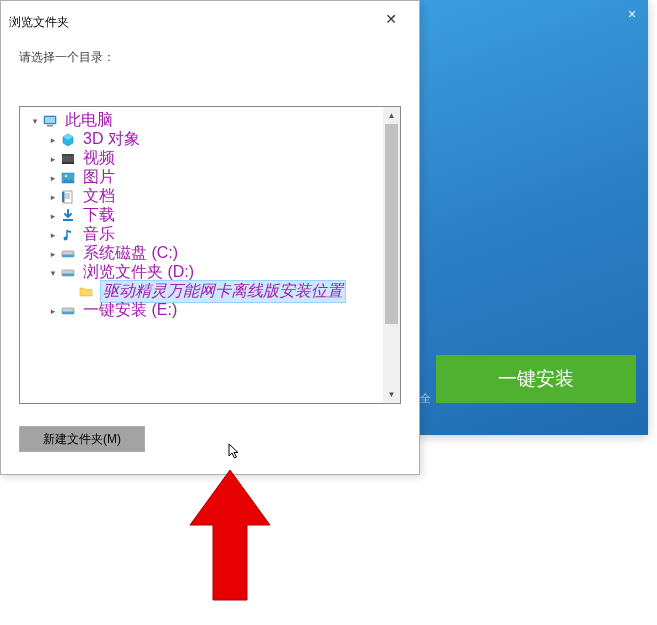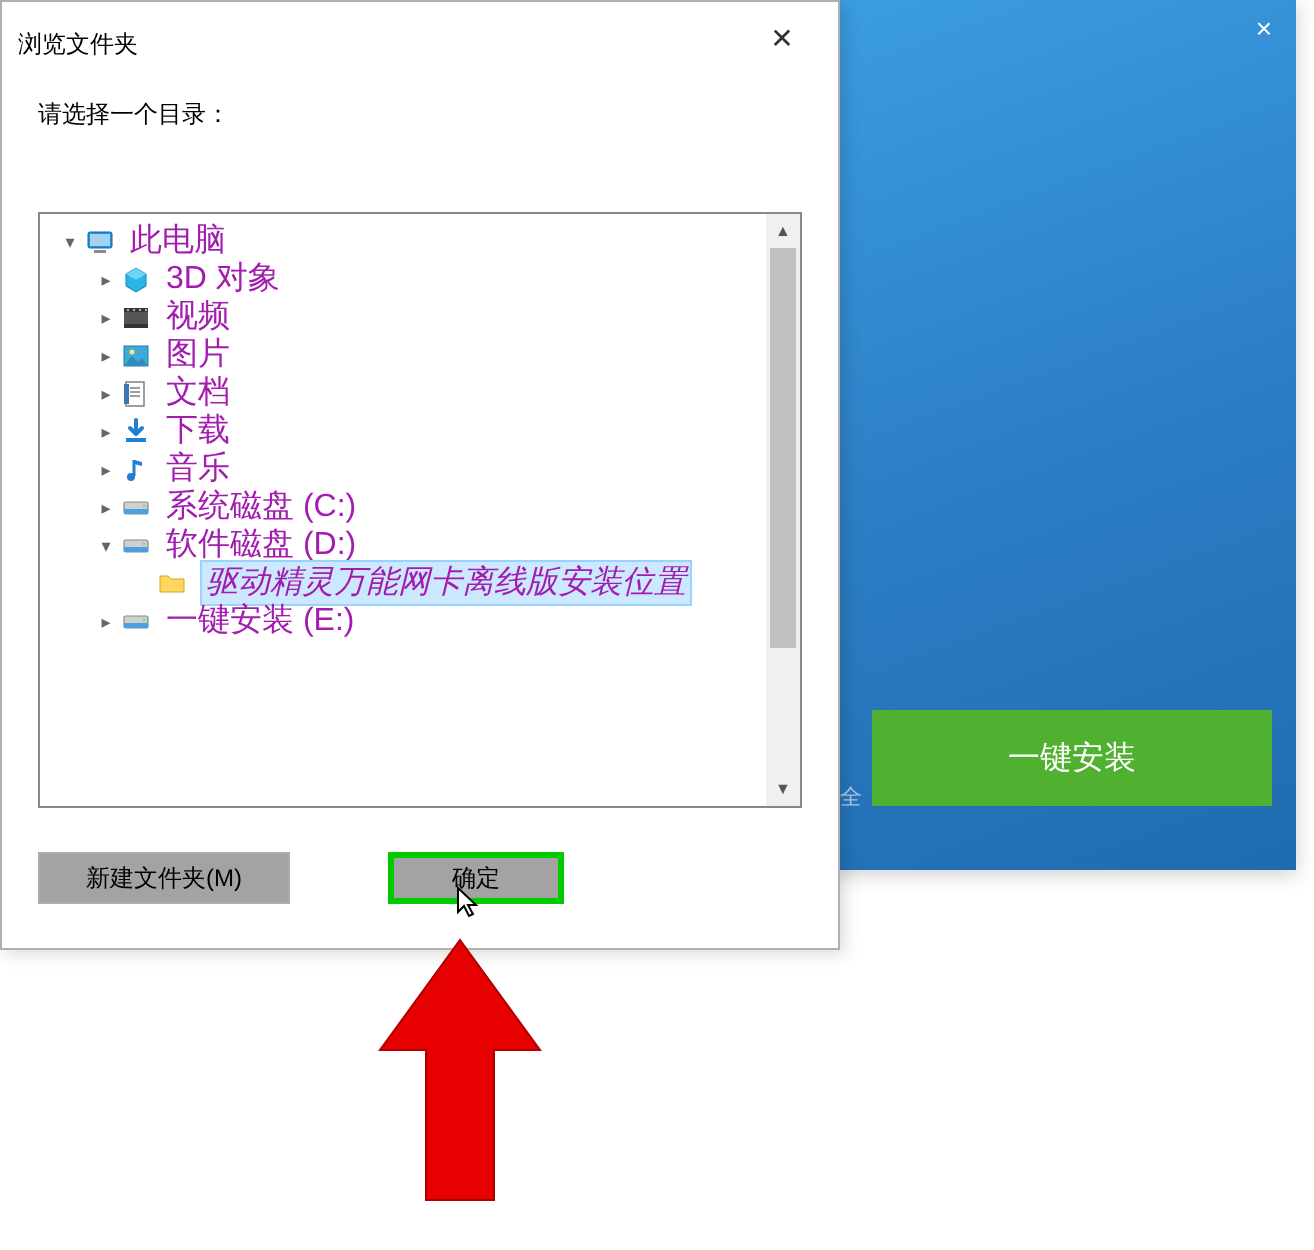--- a/index.html
+++ b/index.html
@@ -42,21 +42,21 @@
       font-size: 14px;
     }
     .backdrop-install-btn {
       position: absolute;
       left: 28px;
       top: 355px;
       width: 200px;
       height: 48px;
       background: #50b030;
       color: #ffffff;
-      font-size: 16px;
+      font-size: 19px;
       display: flex;
       align-items: center;
       justify-content: center;
       cursor: pointer;
     }
     .backdrop-text {
       position: absolute;
       left: 12px;
       top: 391px;
       color: rgba(255,255,255,0.6);
@@ -90,21 +90,21 @@
       display: flex;
       align-items: center;
       justify-content: center;
       cursor: pointer;
       font-size: 14px;
       color: #333;
     }
     .dialog-prompt {
       padding: 18px 18px 10px 18px;
       font-size: 12px;
-      color: #000000;
+      color: #404040;
     }
     .tree-container {
       margin: 30px 18px 12px 18px;
       border: 1px solid #888;
       height: 298px;
       overflow: hidden;
       background: #ffffff;
       position: relative;
     }
     .tree-scroll-area {
@@ -362,21 +362,21 @@
           <div class="tree-row">
             <span class="tree-indent" style="width:26px"></span>
             <span class="tree-expand">▾</span>
             <span class="tree-icon ico">
               <svg width="16" height="16" viewBox="0 0 16 16">
                 <rect x="2" y="5" width="12" height="6" rx="1" fill="#d0d0d0" stroke="#888" stroke-width="0.6"></rect>
                 <rect x="2" y="8.5" width="12" height="2.5" fill="#4aa0e0"></rect>
                 <circle cx="12" cy="7" r="0.7" fill="#6e6"></circle>
               </svg>
             </span>
-            <span class="tree-label">软件磁盘 (D:)</span>
+            <span class="tree-label">浏览文件夹 (D:)</span>
           </div>
           <div class="tree-row selected">
             <span class="tree-indent" style="width:44px"></span>
             <span class="tree-expand"></span>
             <span class="tree-icon ico">
               <svg width="16" height="16" viewBox="0 0 16 16">
                 <path d="M2 4 L6 4 L7.5 5.5 L14 5.5 L14 12 L2 12 Z" fill="#ffd65e" stroke="#d4a62a" stroke-width="0.5"></path>
               </svg>
             </span>
             <span class="tree-label">驱动精灵万能网卡离线版安装位置</span>
@@ -397,21 +397,20 @@
     </div>
     <div class="scrollbar-v">
       <div class="scrollbar-arrow up">▲</div>
       <div class="scrollbar-thumb"></div>
       <div class="scrollbar-arrow down">▼</div>
     </div>
   </div>
 
   <div class="dialog-buttons">
     <button class="btn btn-new-folder">新建文件夹(M)</button>
-    <button class="btn btn-ok">确定</button>
   </div>
 </div>
 
 <svg class="cursor" viewBox="0 0 14 18">
   <path d="M1 1 L1 13 L4 10 L6.5 15 L8.5 14 L6 9.5 L10 9.5 Z" fill="#ffffff" stroke="#000000" stroke-width="1"></path>
 </svg>
 
 <svg class="red-arrow" viewBox="0 0 90 140">
   <path d="M45 5 L85 60 L62 60 L62 135 L28 135 L28 60 L5 60 Z" fill="#e60000" stroke="#b00000" stroke-width="1"></path>
 </svg>

